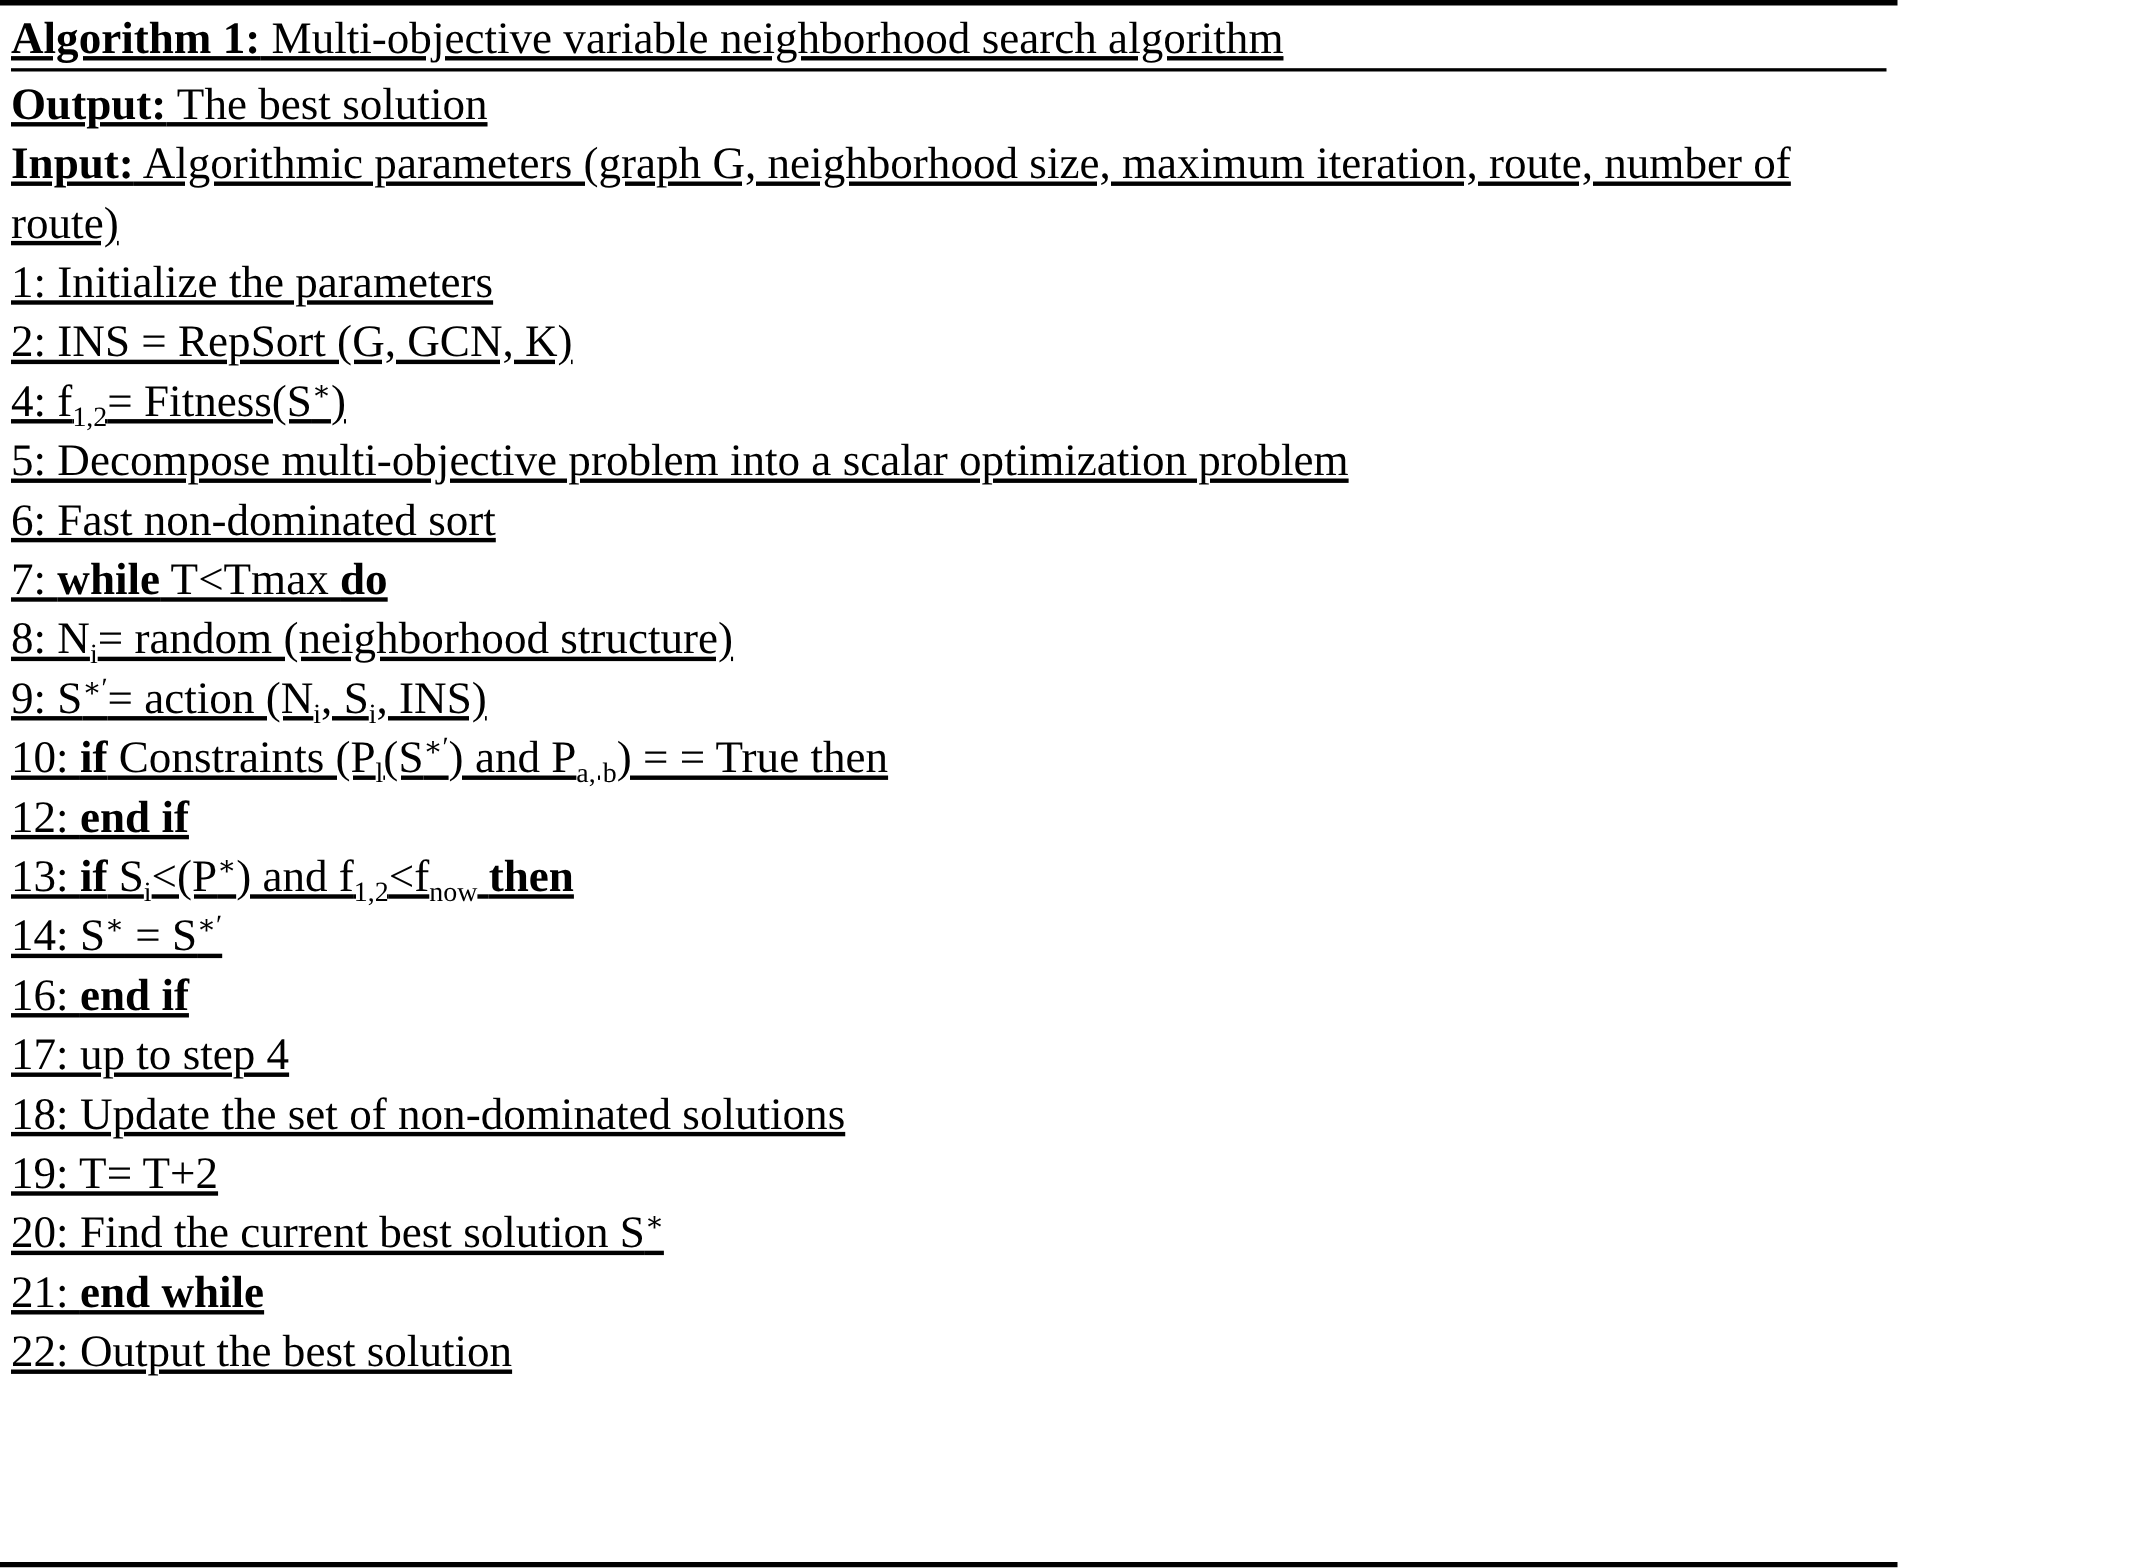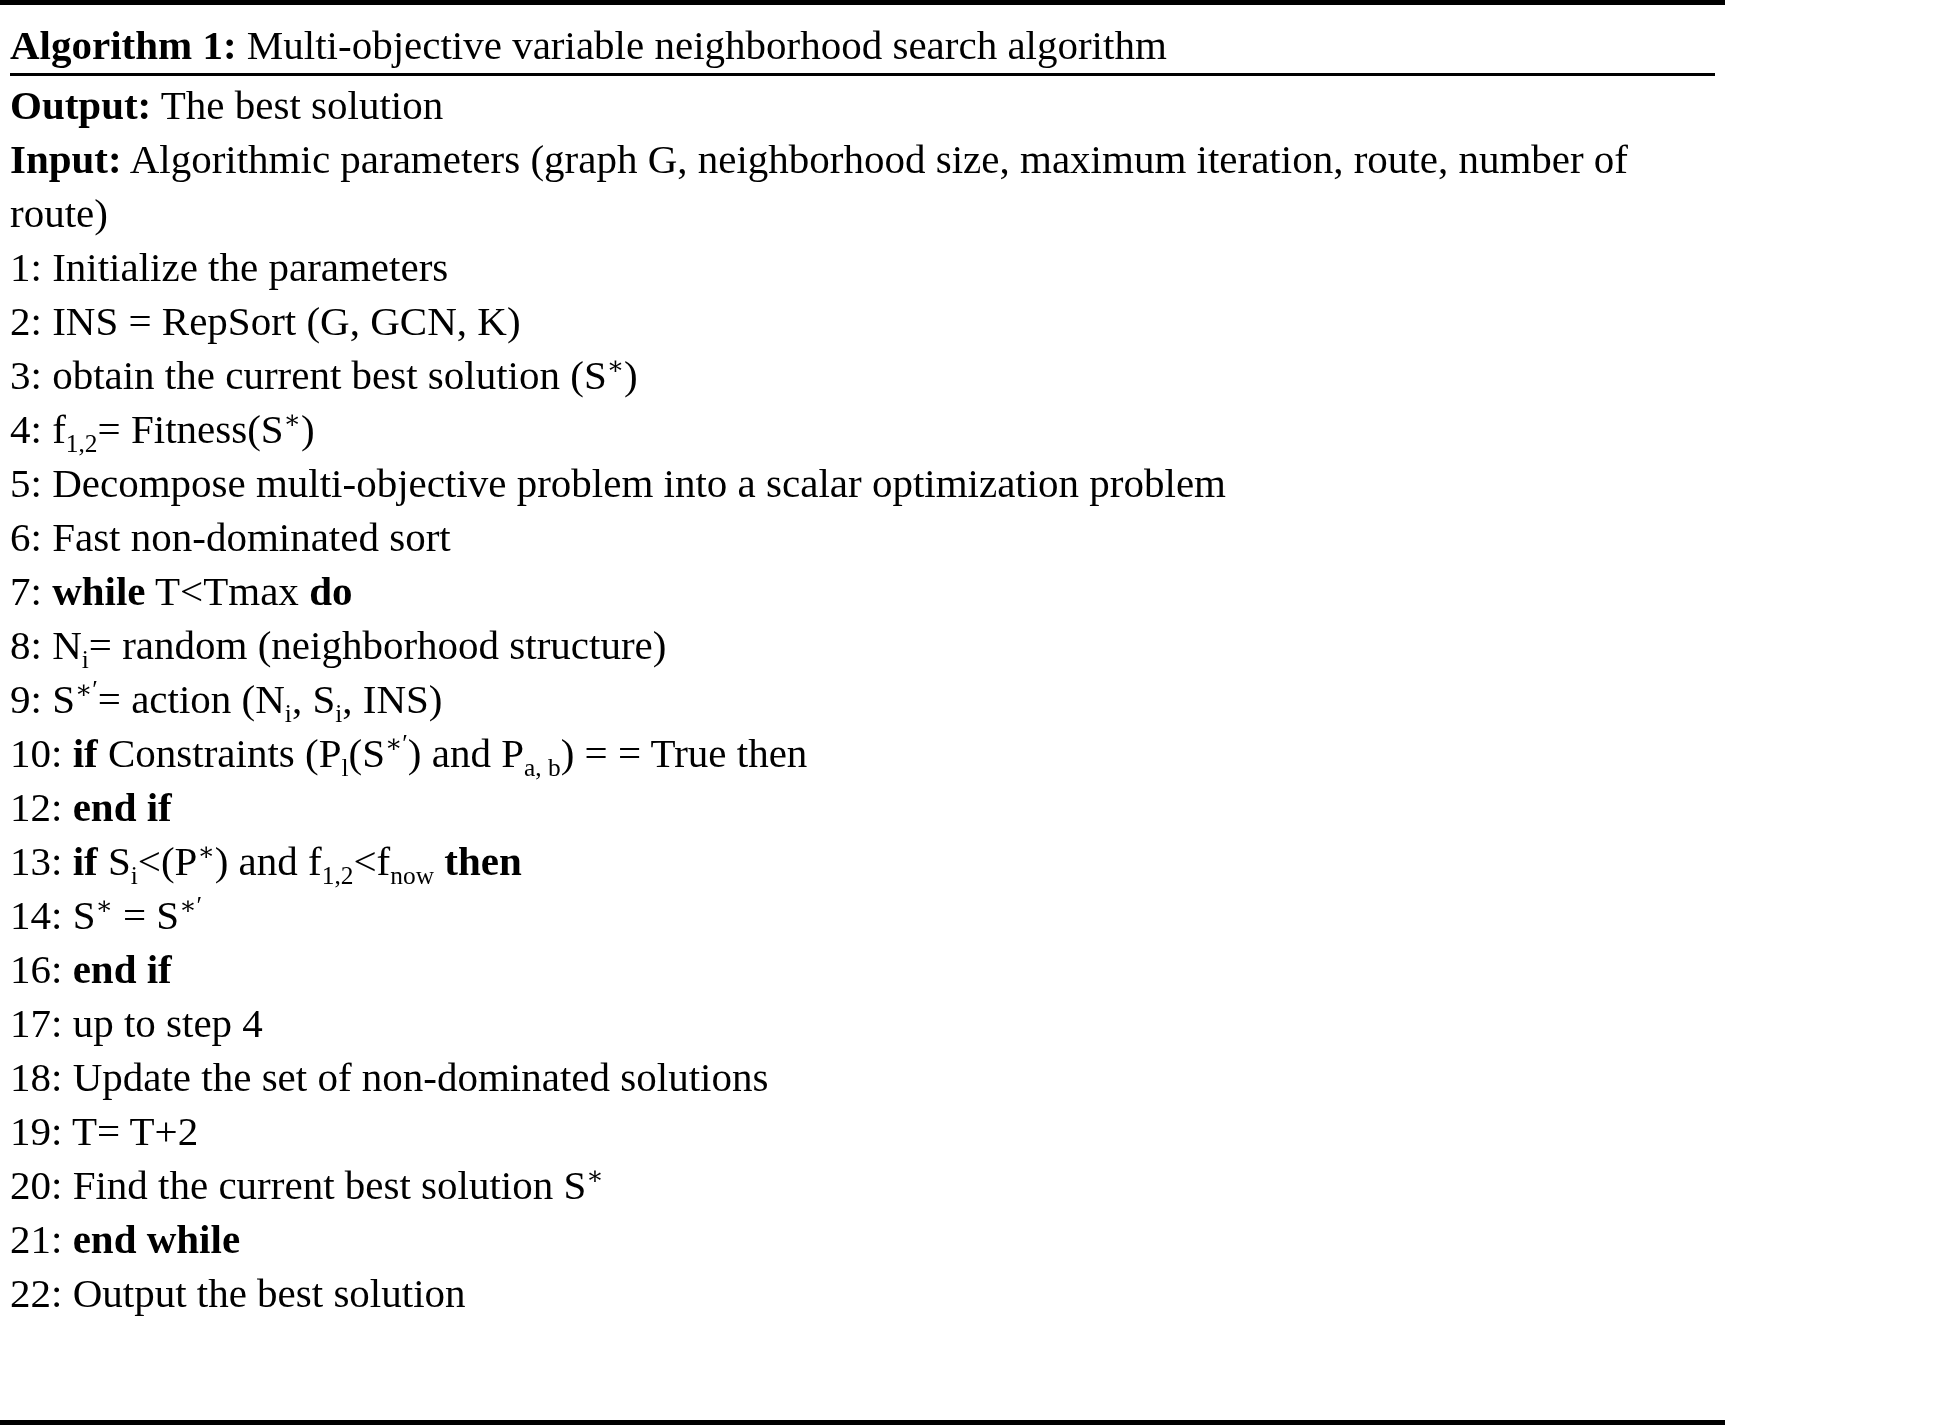--- a/index.html
+++ b/index.html
@@ -8,23 +8,24 @@
     background: #ffffff;
     color: #000000;
     font-family: "Liberation Serif", "DejaVu Serif", serif;
   }
   .algo-box {
     width: 1725px;
     height: 1425px;
     box-sizing: border-box;
     border-top: 5px solid #000;
     border-bottom: 5px solid #000;
-    padding: 12px 10px;
+    padding: 1px 10px;
     overflow: hidden;
     font-size: 41px;
+    text-decoration: underline;
   }
   .algo-title {
     line-height: 56px;
     border-bottom: 3px solid #000;
     white-space: nowrap;
   }
   .algo-body {
     padding-top: 2px;
   }
   .algo-line {
@@ -41,21 +42,20 @@
 </head>
 <body>
 
 <div class="algo-box">
   <div class="algo-title"><span class="b">Algorithm 1:</span><span> Multi-objective variable neighborhood search algorithm</span></div>
   <div class="algo-body">
       <div class="algo-line"><span class="b">Output:</span><span> The best solution</span></div>
       <div class="algo-line"><span class="b">Input:</span><span> Algorithmic parameters (graph G, neighborhood size, maximum iteration, route, number of route)</span></div>
       <div class="algo-line"><span>1: Initialize the parameters</span></div>
       <div class="algo-line"><span>2: INS = RepSort (G, GCN, K)</span></div>
-      <div class="algo-line"><span>3: obtain the current best solution (S</span><sup>∗</sup><span>)</span></div>
       <div class="algo-line"><span>4: f</span><sub>1,2</sub><span>= Fitness(S</span><sup>∗</sup><span>)</span></div>
       <div class="algo-line"><span>5: Decompose multi-objective problem into a scalar optimization problem</span></div>
       <div class="algo-line"><span>6: Fast non-dominated sort</span></div>
       <div class="algo-line"><span>7: </span><span class="b">while</span><span> T&lt;Tmax </span><span class="b">do</span></div>
       <div class="algo-line"><span>8: N</span><sub>i</sub><span>= random (neighborhood structure)</span></div>
       <div class="algo-line"><span>9: S</span><sup>∗′</sup><span>= action (N</span><sub>i</sub><span>, S</span><sub>i</sub><span>, INS)</span></div>
       <div class="algo-line"><span>10: </span><span class="b">if</span><span> Constraints (P</span><sub>l</sub><span>(S</span><sup>∗′</sup><span>) and P</span><sub>a, b</sub><span>) = = True then</span></div>
       <div class="algo-line"><span>12: </span><span class="b">end if</span></div>
       <div class="algo-line"><span>13: </span><span class="b">if</span><span> S</span><sub>i</sub><span>&lt;(P</span><sup>∗</sup><span>) and f</span><sub>1,2</sub><span>&lt;f</span><sub>now</sub><span> </span><span class="b">then</span></div>
       <div class="algo-line"><span>14: S</span><sup>∗</sup><span> = S</span><sup>∗′</sup></div>

